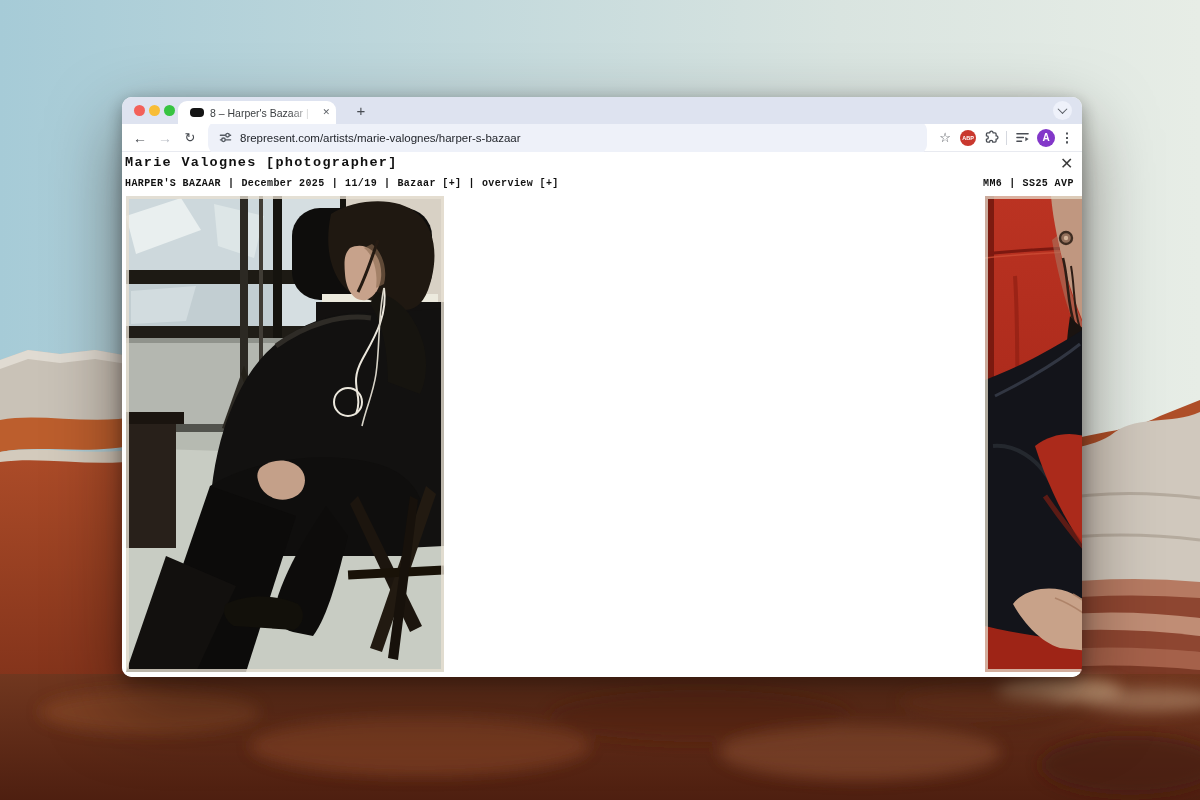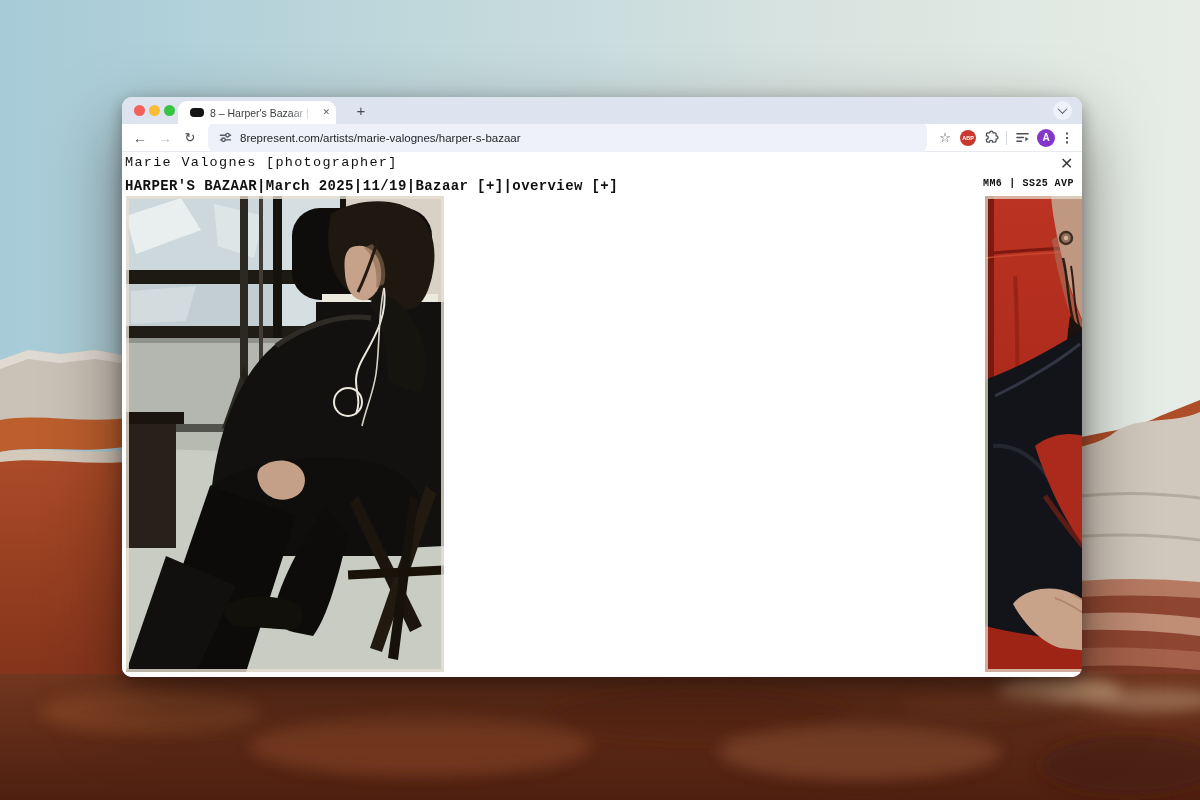--- a/index.html
+++ b/index.html
@@ -45,24 +45,24 @@
   .abp{width:16px;height:16px;border-radius:50%;background:#c9382e;color:#fff;flex:none;
     font-size:5.5px;font-weight:bold;display:flex;align-items:center;justify-content:center;}
   .vsep{width:1px;height:14px;background:#d5d8df;flex:none;}
   .avatar{width:18px;height:18px;border-radius:50%;background:#8237c9;color:#fff;flex:none;
     font-size:10px;font-weight:bold;display:flex;align-items:center;justify-content:center;}
   .more{font-size:13px;font-weight:bold;color:#45494f;width:14px;text-align:center;}
   .iconwrap{display:flex;align-items:center;justify-content:center;width:20px;flex:none;}
   
   .content{position:relative;height:525px;background:#fff;
     font-family:"Liberation Mono","DejaVu Sans Mono",monospace;color:#111;}
-  .page-title{position:absolute;left:3px;top:3px;font-size:13.5px;font-weight:400;
+  .page-title{position:absolute;left:3px;top:3px;font-size:13.5px;font-weight:700;
     letter-spacing:1.3px;white-space:nowrap;}
-  .page-nav{position:absolute;left:3px;top:26px;display:flex;
-    font-size:14px;font-weight:700;letter-spacing:.4px;white-space:nowrap;align-items:flex-end;}
+  .page-nav{position:absolute;left:3px;top:26px;display:flex;column-gap:7px;
+    font-size:10px;font-weight:700;letter-spacing:.4px;white-space:nowrap;align-items:flex-end;}
   .page-nav-right{position:absolute;left:861px;top:26px;display:flex;column-gap:7px;
     font-size:10px;font-weight:700;letter-spacing:.4px;white-space:nowrap;}
   .page-close{position:absolute;left:938px;top:4px;font-size:16px;color:#3a3a3a;
     font-family:"Liberation Sans",sans-serif;line-height:1;cursor:default;}
   .photo{position:absolute;top:44px;height:476px;}
   .photo svg{display:block;width:100%;height:100%;}
   .photo-left{left:4px;width:318px;}
   .photo-right{left:863px;width:160px;}
 </style>
 </head>
@@ -177,21 +177,21 @@
     <div class="avatar">A</div>
     <div class="more">⋮</div>
   </div>
 
   <div class="content">
     <div class="page-title">Marie Valognes [photographer]</div>
 
     <div class="page-nav">
       <span>HARPER'S BAZAAR</span>
       <span>|</span>
-      <span>March 2025</span>
+      <span>December 2025</span>
       <span>|</span>
       <span>11/19</span>
       <span>|</span>
       <span>Bazaar [+]</span>
       <span>|</span>
       <span>overview [+]</span>
     </div>
 
     <div class="page-nav-right">
       <span>MM6</span>

